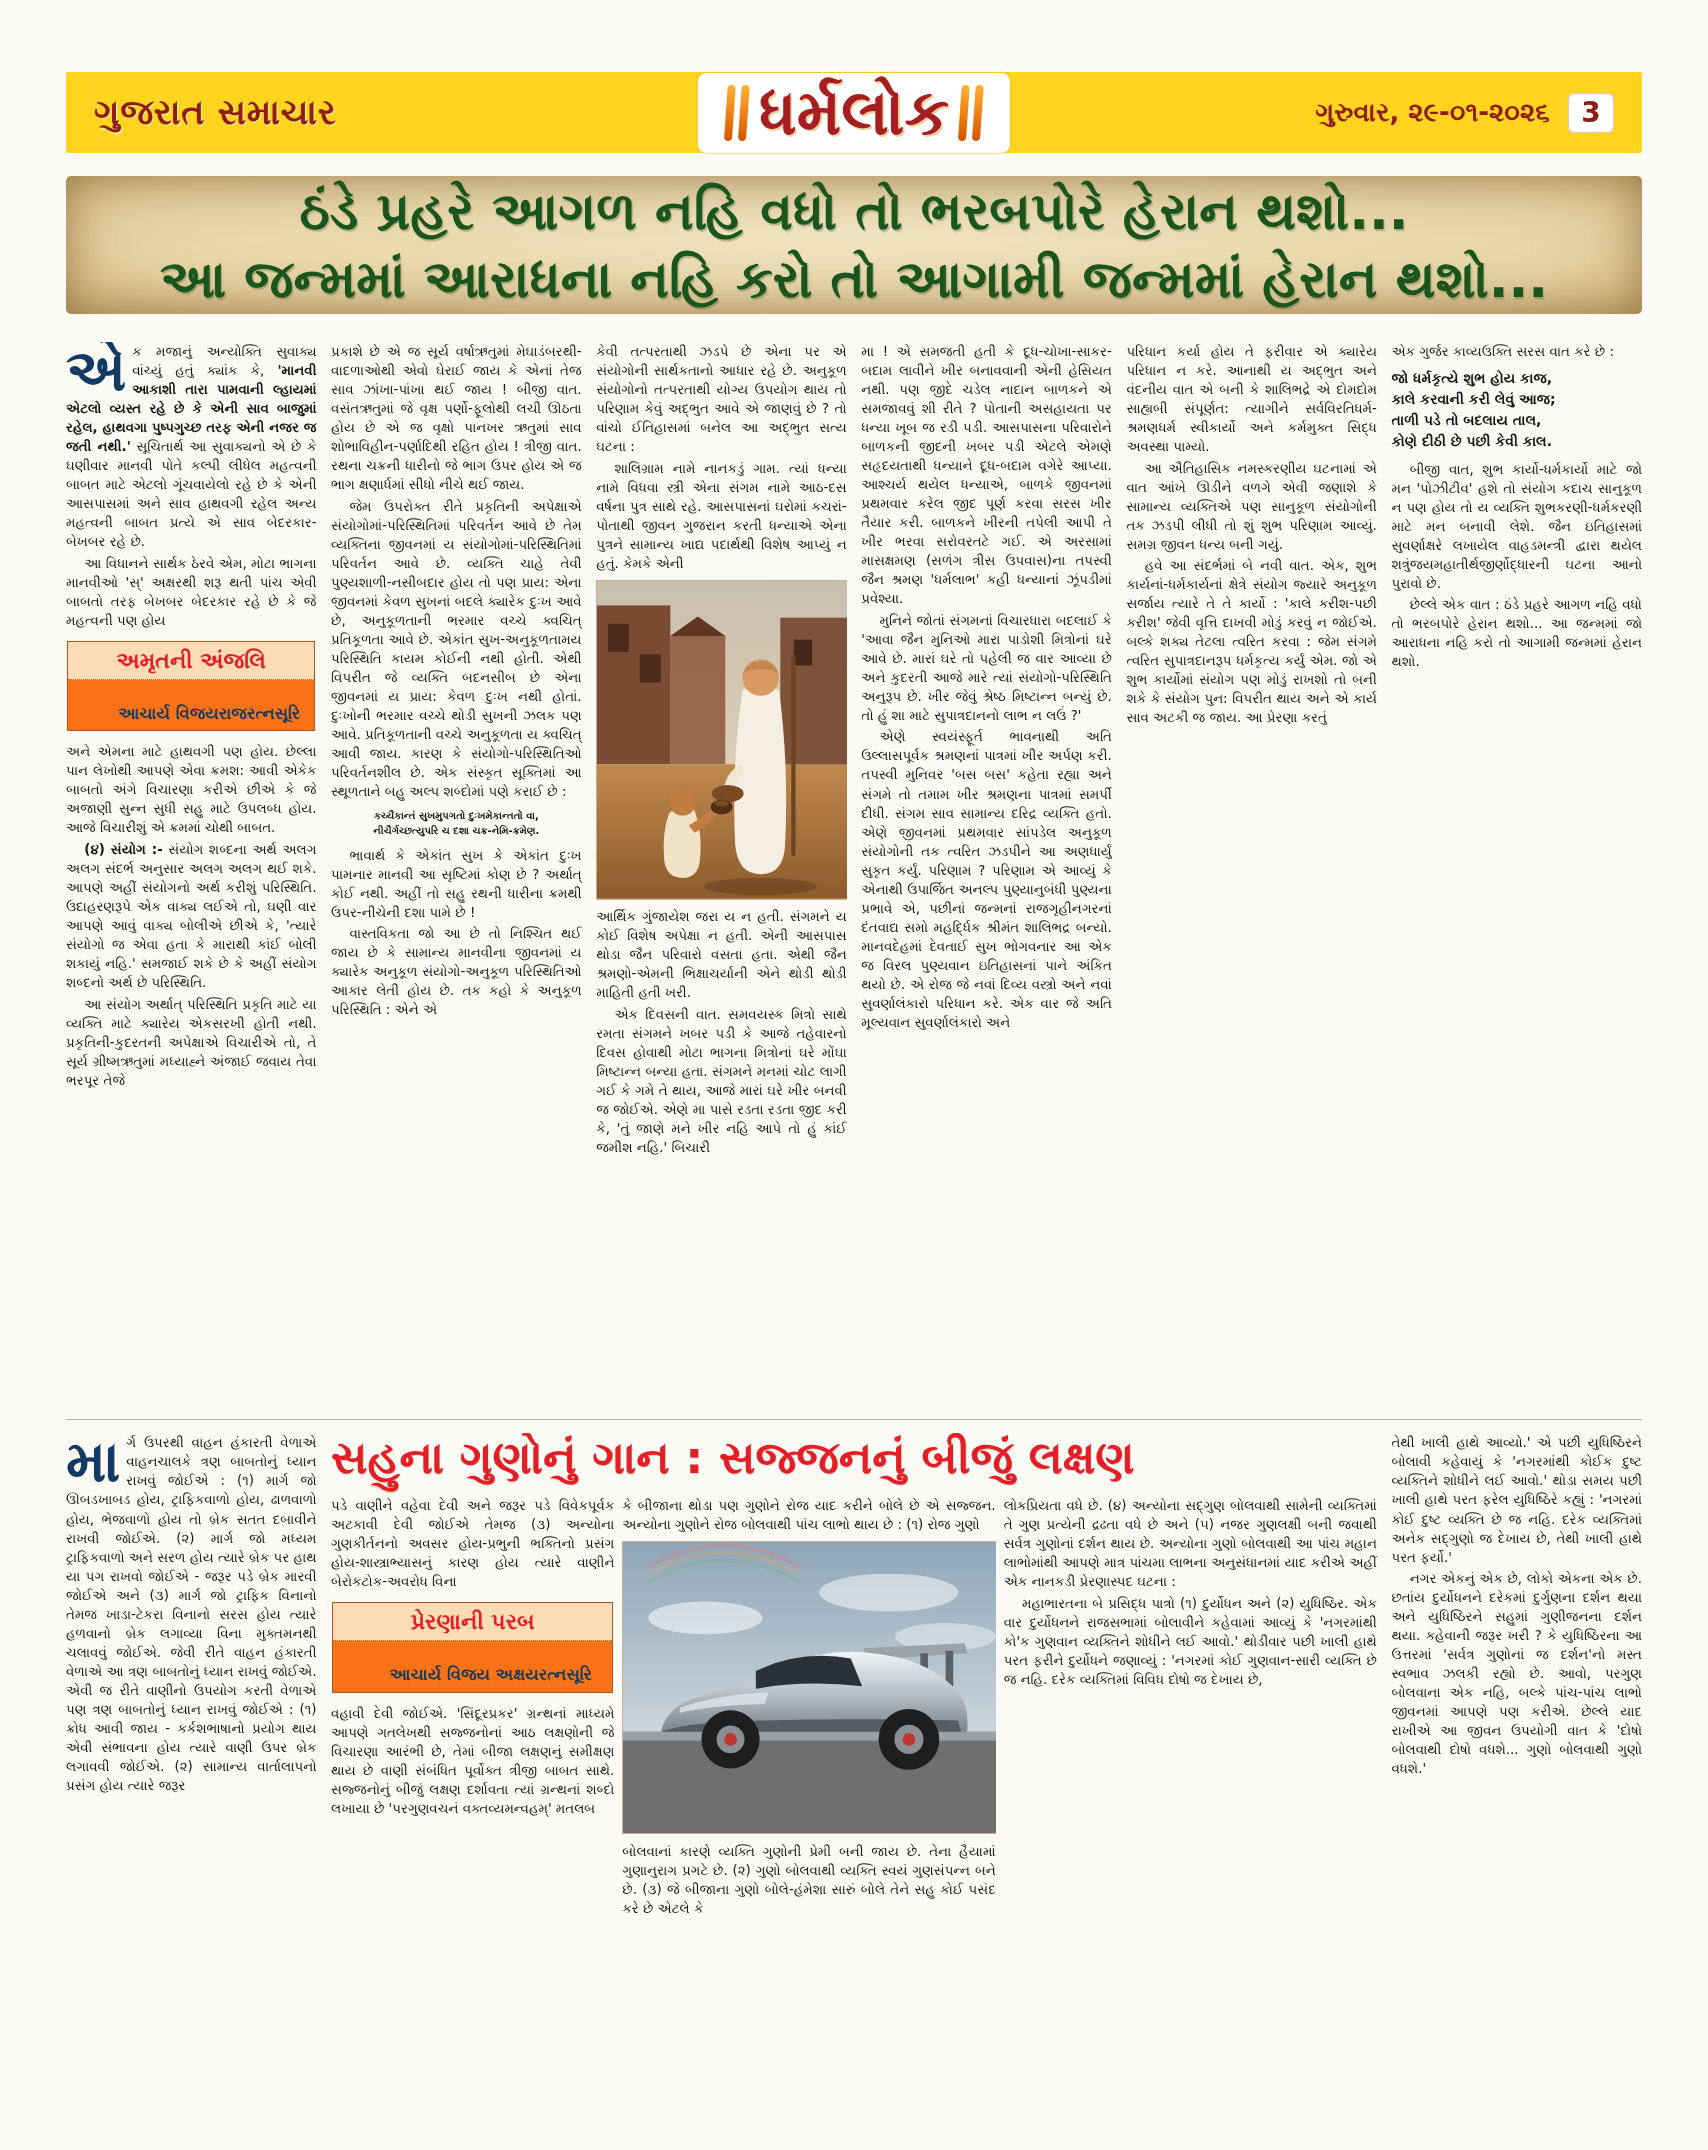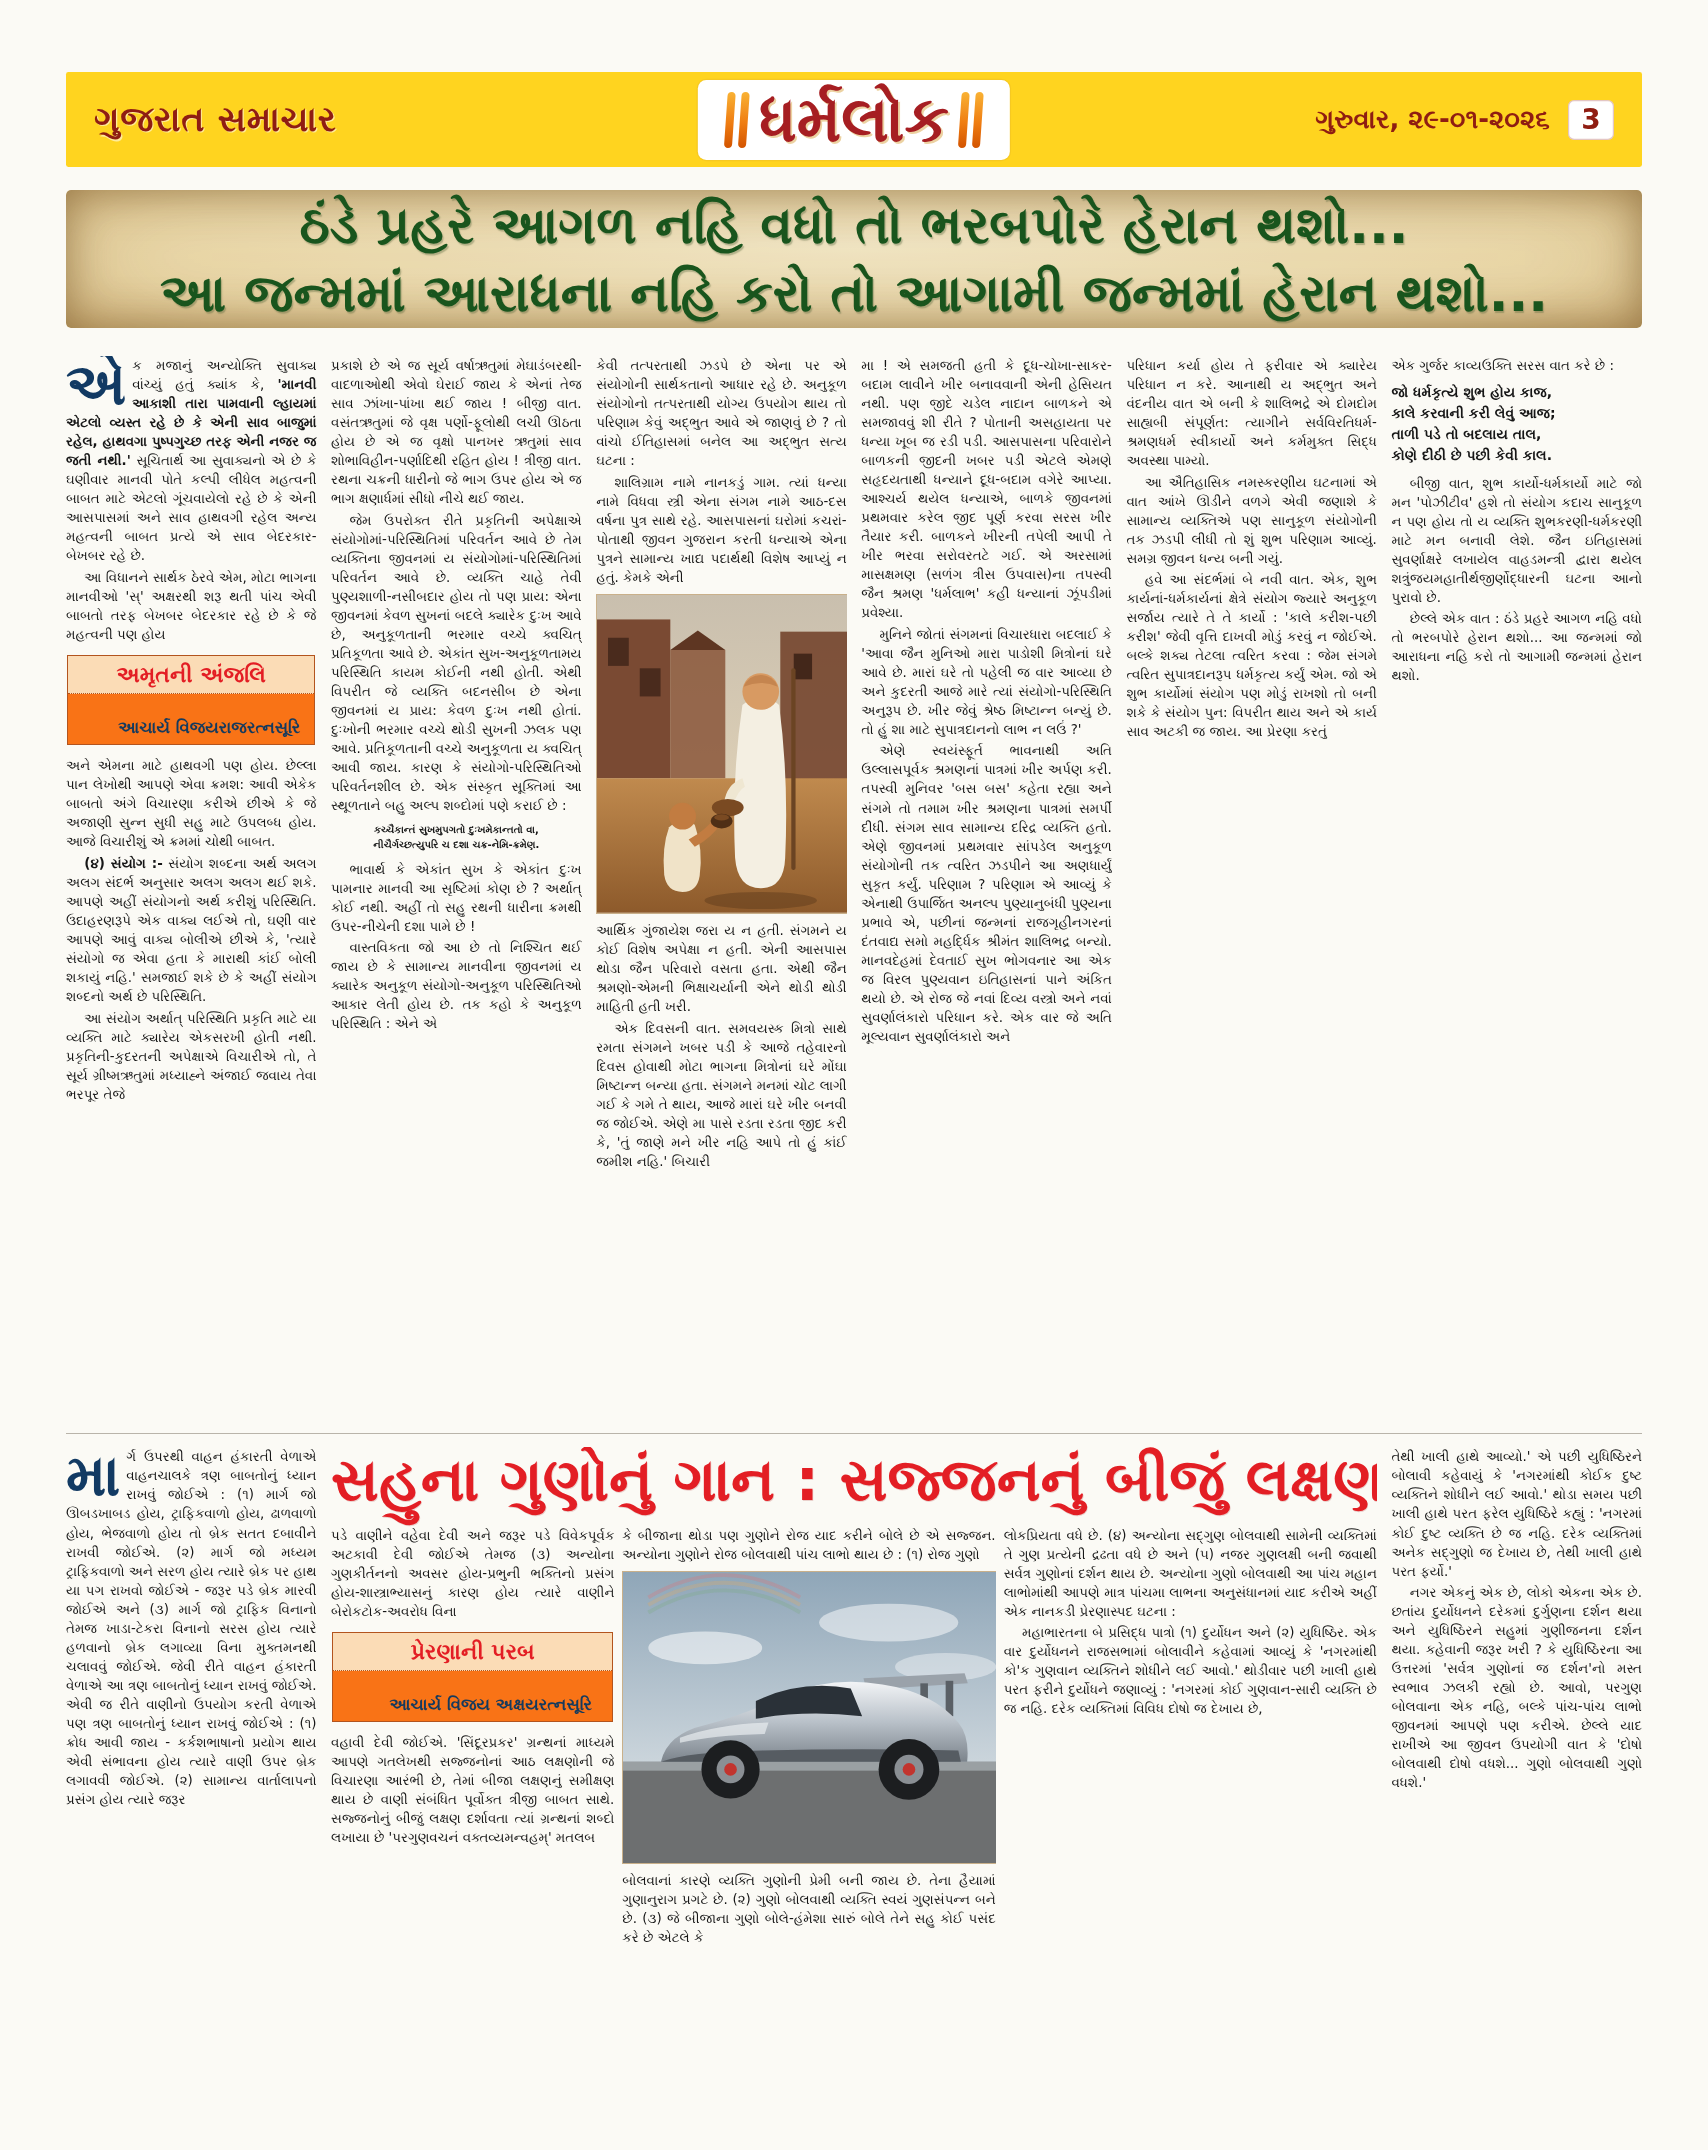--- a/index.html
+++ b/index.html
@@ -6,21 +6,21 @@
   .page{
     width:1708px;height:2151px;box-sizing:border-box;position:relative;
     background:#fbfaf5;overflow:hidden;
     padding:72px 66px 22px;
     font-family:"DejaVu Sans", sans-serif;color:#161616;
   }
   
   .masthead{
     height:81px;background:var(--yellow,#ffd41f);position:relative;
     display:flex;align-items:center;justify-content:space-between;
-    padding:7px 28px;border-radius:2.4px;
+    padding:0 28px;border-radius:2.4px;
   }
   .logo{font-size:35px;font-weight:bold;color:var(--maroon,#8f1d12);
     text-shadow:1.2px 1.2px 0 rgba(255,255,255,.55);letter-spacing:0.6px;}
   .masthead-center{
     position:absolute;left:50%;top:50%;transform:translate(-50%,-50%);
     background:#ffffff;border-radius:8.5px;padding:8.5px 28px;
     display:flex;align-items:center;gap:11px;box-shadow:0 0 0 1.2px rgba(230,180,40,.35);
   }
   .ornament{display:flex;gap:6.1px;align-items:center;}
   .ornament i{display:block;width:8px;height:56px;border-radius:4.3px;
@@ -71,22 +71,22 @@
   .verse{font-weight:bold;text-align:center;font-size:10px;margin:7.3px 0;line-height:1.5;}
   .verse span{display:block;}
   .quote{font-weight:bold;font-size:14px;margin:7.3px 0;line-height:1.5;}
   .quote span{display:block;}
   
   .bottom{margin-top:17px;padding-top:13.4px;border-top:1.2px solid #b9b4aa;
     height:643px;overflow:hidden;
     display:grid;grid-template-columns:repeat(6,1fr);gap:14.6px;}
   .bottom .colA{grid-column:1;overflow:hidden;}
   .bottom .mid{grid-column:2/6;display:flex;flex-direction:column;overflow:hidden;}
-  .headline2{color:var(--red,#e8212a);font-weight:800;font-size:59px;line-height:1.12;
-    text-align:right;margin:0 0 12.2px;white-space:nowrap;text-shadow:0.6px 1.2px 0 rgba(160,20,20,.18);}
+  .headline2{color:var(--red,#e8212a);font-weight:800;font-size:45px;line-height:1.12;
+    text-align:left;margin:0 0 12.2px;white-space:nowrap;text-shadow:0.6px 1.2px 0 rgba(160,20,20,.18);}
   .mid-cols{display:grid;grid-template-columns:.85fr 1.12fr 1.12fr;gap:8px;flex:1;overflow:hidden;}
   .bottom .colF{grid-column:6;overflow:hidden;}
 </style>
 </head>
 <body>
 
 <div class="page">
 
   <div class="masthead">
     <div class="logo">ગુજરાત સમાચાર</div>

